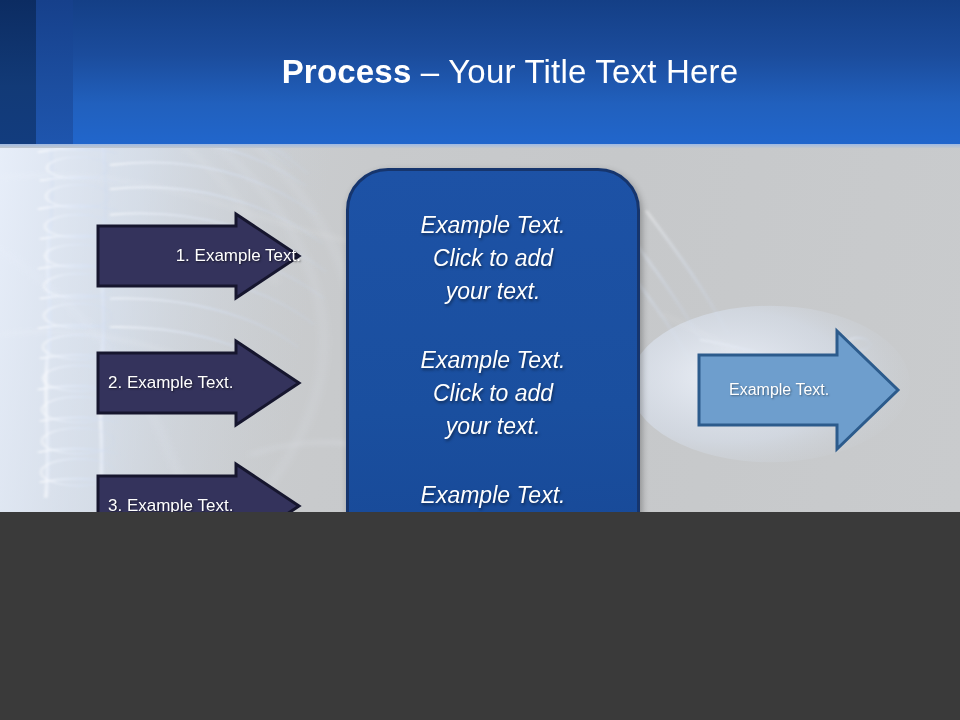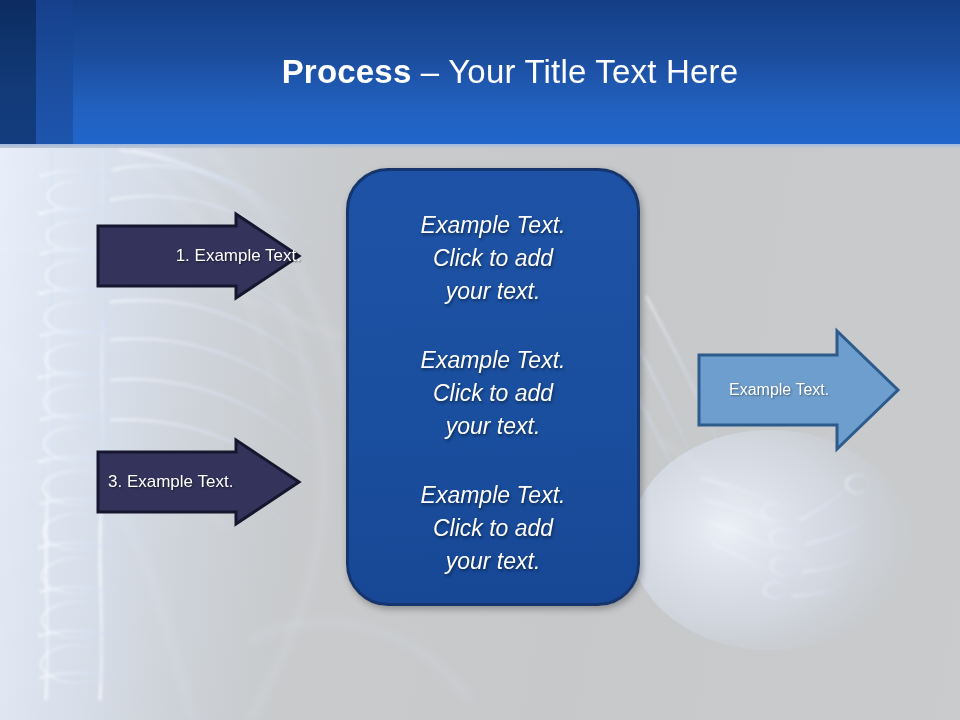--- a/index.html
+++ b/index.html
@@ -3,21 +3,21 @@
 <meta charset="utf-8">
 <style>
   html, body {
     margin: 0;
     padding: 0;
     background: #3a3a3a;
   }
   .slide {
     position: relative;
     width: 960px;
-    height: 720px;
+    height: 512px;
     overflow: hidden;
     background: #0369a1;
     font-family: "Liberation Sans", sans-serif;
   }
 
   
   .bg-base {
     position: absolute;
     inset: 0;
     background: linear-gradient(100deg, #cfd3d8 0%, #c8cacc 38%, #c6c8ca 62%, #c9cbcd 100%);
@@ -78,21 +78,21 @@
     color: #ffffff;
     font-size: 17px;
     white-space: nowrap;
     text-shadow: 1px 1px 2px rgba(0,0,0,0.55);
   }
   .arrow-dark { width: 205px; height: 88px; }
   .arrow-dark .arrow-label { margin-left: 12px; }
 
   #arrow-step-1 { left: 96px; top: 212px; justify-content: flex-end; }
   #arrow-step-2 { left: 96px; top: 339px; }
-  #arrow-step-3 { left: 96px; top: 438px; }
+  #arrow-step-3 { left: 96px; top: 462px; }
 
   
   .center-panel {
     position: absolute;
     left: 346px; top: 168px;
     width: 294px; height: 438px;
     box-sizing: border-box;
     border: 3px solid #16356d;
     border-radius: 42px;
     background: linear-gradient(178deg, #1d52a6 0%, #1a4f9f 55%, #174795 100%);
@@ -262,20 +262,26 @@
     <span class="strong">Process</span><span class="light"> – Your Title Text Here</span>
   </div>
 
   <div class="arrow arrow-dark" id="arrow-step-1">
     <svg width="205" height="88" viewBox="0 0 205 88" xmlns="http://www.w3.org/2000/svg">
       <polygon points="2,14 140,14 140,2 203,44 140,86 140,74 2,74" fill="#34335c" stroke="#16162e" stroke-width="3" stroke-linejoin="miter"></polygon>
     </svg>
     <span class="arrow-label">1. Example Text.</span>
   </div>
 
+  <div class="arrow arrow-dark" id="arrow-step-2">
+    <svg width="205" height="88" viewBox="0 0 205 88" xmlns="http://www.w3.org/2000/svg">
+      <polygon points="2,14 140,14 140,2 203,44 140,86 140,74 2,74" fill="#34335c" stroke="#16162e" stroke-width="3" stroke-linejoin="miter"></polygon>
+    </svg>
+    <span class="arrow-label">2. Example Text.</span>
+  </div>
 
   <div class="arrow arrow-dark" id="arrow-step-3">
     <svg width="205" height="88" viewBox="0 0 205 88" xmlns="http://www.w3.org/2000/svg">
       <polygon points="2,14 140,14 140,2 203,44 140,86 140,74 2,74" fill="#34335c" stroke="#16162e" stroke-width="3" stroke-linejoin="miter"></polygon>
     </svg>
     <span class="arrow-label">3. Example Text.</span>
   </div>
 
   <div class="center-panel">
     <div class="panel-block">Example Text.

